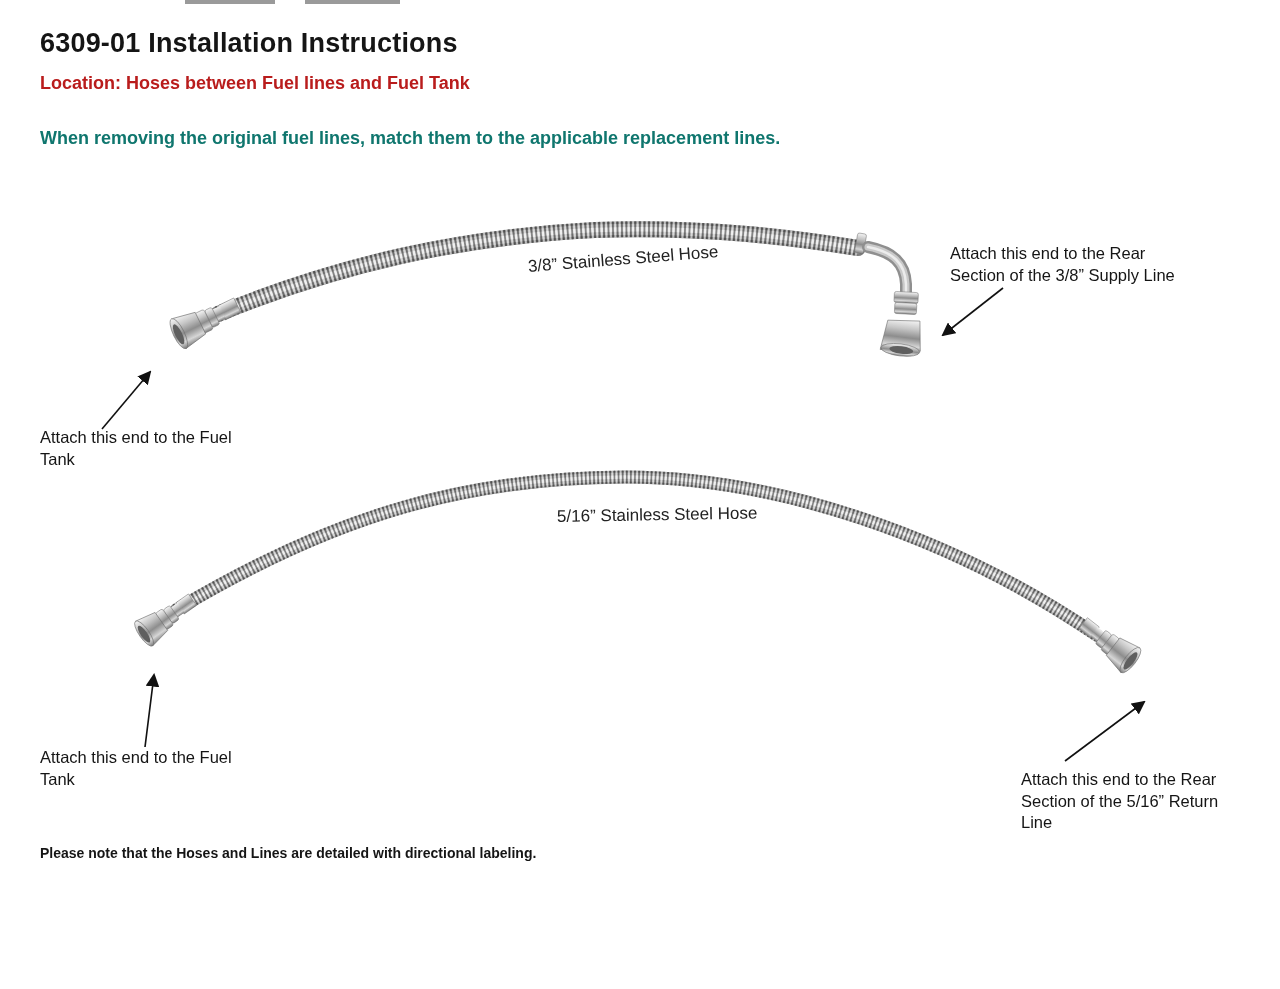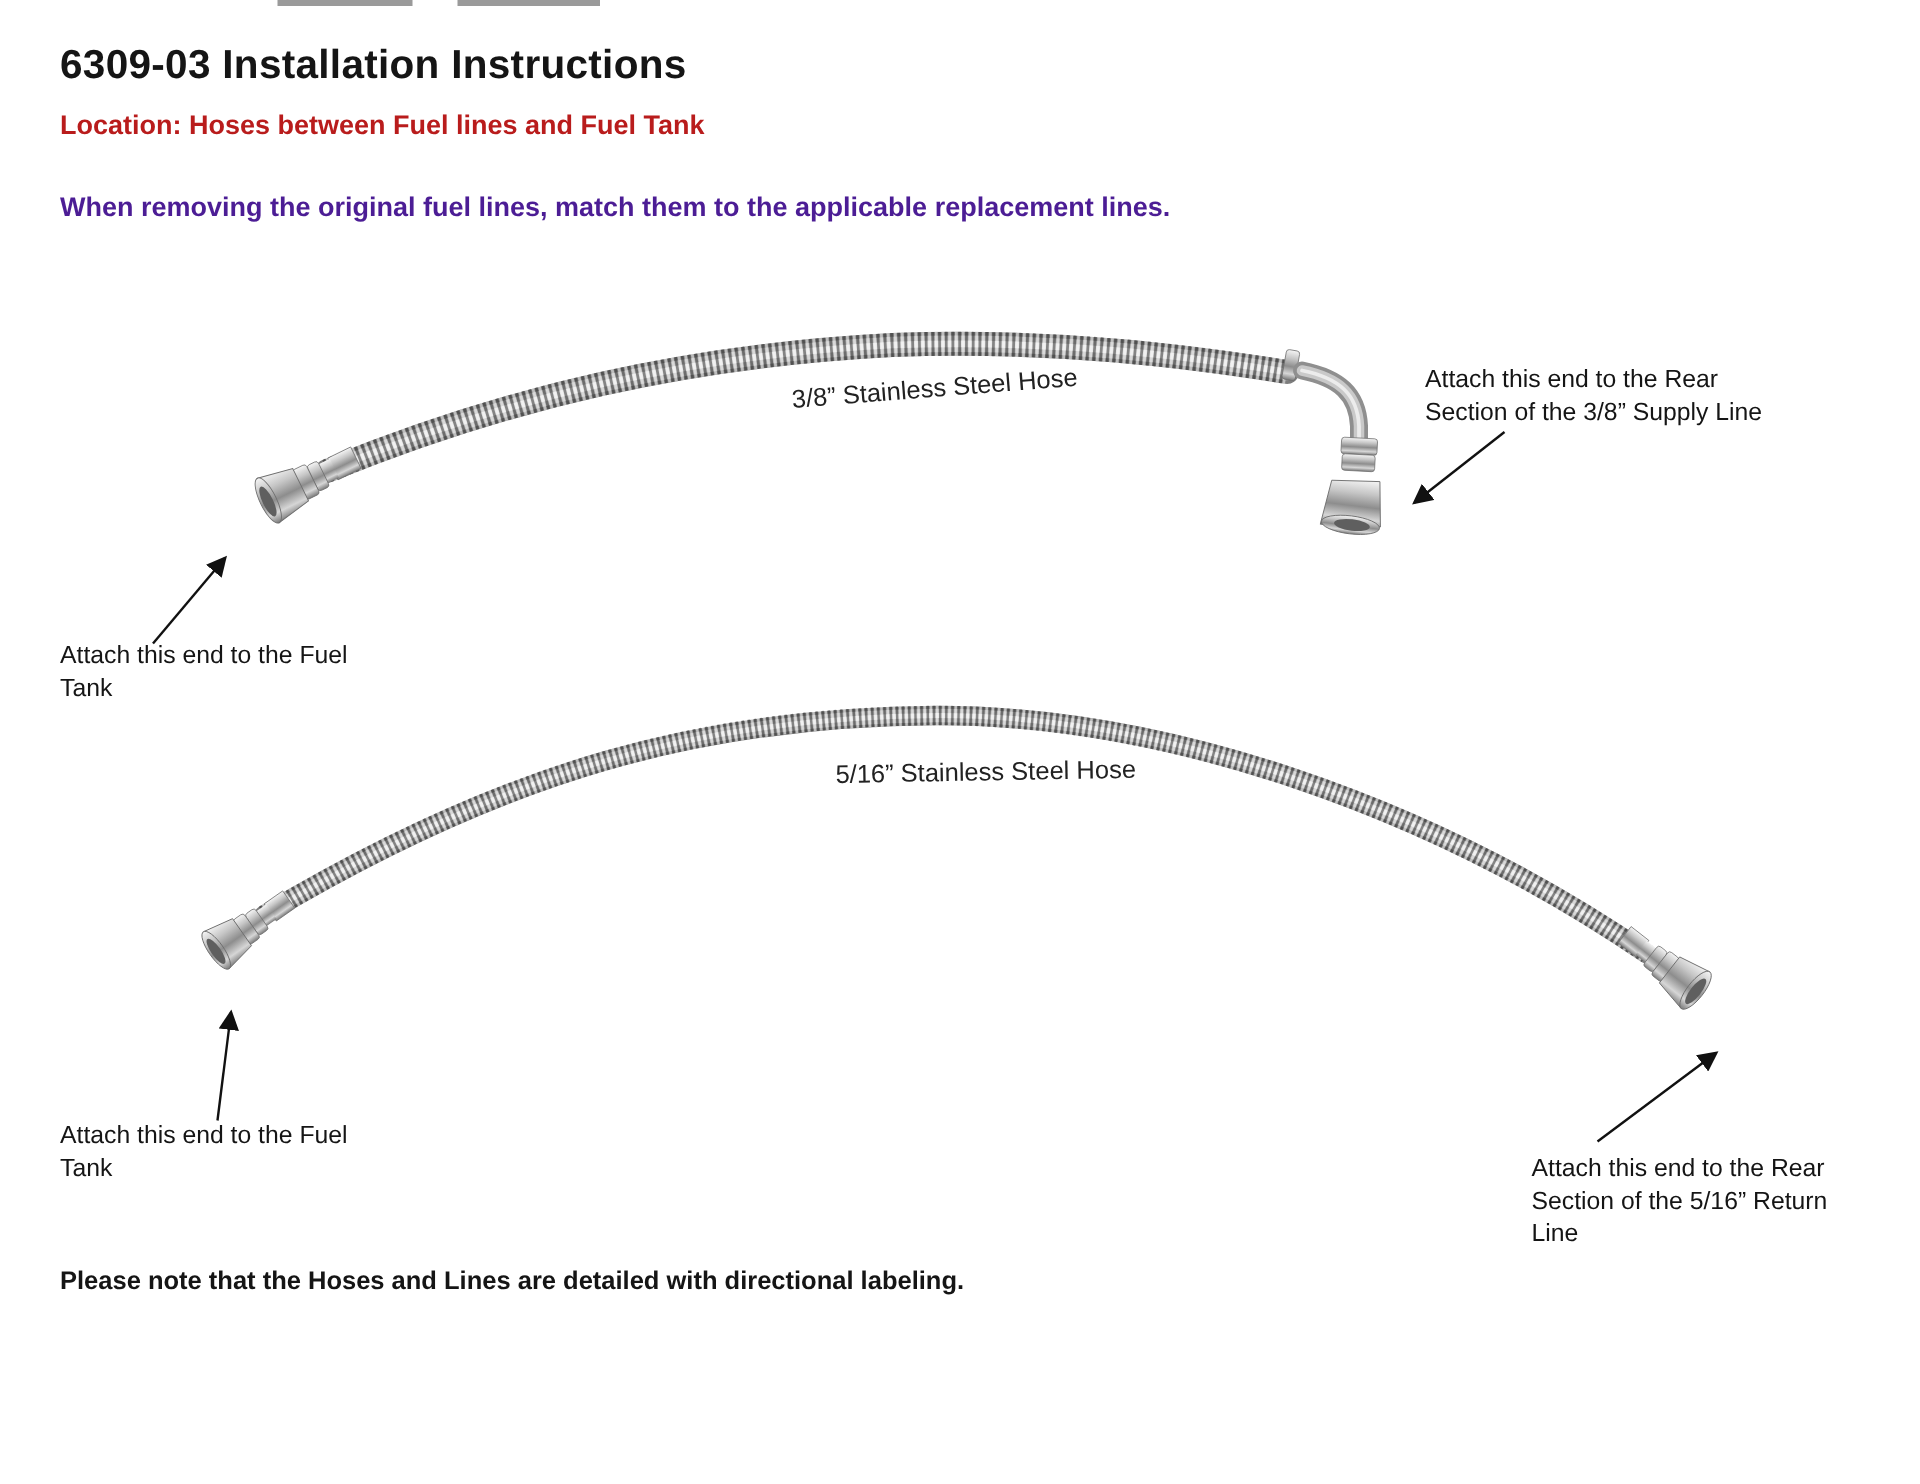--- a/index.html
+++ b/index.html
@@ -4,33 +4,33 @@
 <style>
   html,body{margin:0;padding:0;}
   body{
     width:1280px;height:989px;position:relative;background:#ffffff;
     font-family:"Liberation Sans", sans-serif;color:#1b1b1b;overflow:hidden;
   }
   .abs{position:absolute;}
   .topbar{height:4px;background:#787878;opacity:.75;top:0;}
   .title{left:40px;top:28px;font-size:27px;font-weight:bold;letter-spacing:.2px;color:#151515;}
   .subtitle{left:40px;top:73px;font-size:18px;font-weight:bold;color:#b91c1c;}
-  .intro{left:40px;top:128px;font-size:18px;font-weight:bold;color:#4c1d95;}
+  .intro{left:40px;top:128px;font-size:18px;font-weight:bold;color:#0f766e;}
   .hose-label{font-size:17px;color:#222;white-space:nowrap;transform-origin:left center;}
   .callout{font-size:16.5px;line-height:21.5px;color:#151515;}
-  .footer-note{left:40px;top:842px;font-size:17px;font-weight:bold;line-height:23.5px;color:#151515;}
+  .footer-note{left:40px;top:842px;font-size:14px;font-weight:bold;line-height:23.5px;color:#151515;}
   svg{display:block;}
 </style>
 </head>
 <body>
 
 <div class="abs topbar" style="left:185px;width:90px;"></div>
 <div class="abs topbar" style="left:305px;width:95px;"></div>
 
-<div class="abs title">6309-03 Installation Instructions</div>
+<div class="abs title">6309-01 Installation Instructions</div>
 <div class="abs subtitle">Location: Hoses between Fuel lines and Fuel Tank</div>
 <div class="abs intro">When removing the original fuel lines, match them to the applicable replacement lines.</div>
 
 <svg class="abs" style="left:0;top:0;" width="1280" height="989" viewBox="0 0 1280 989">
   <defs>
     <linearGradient id="metal" x1="0" y1="0" x2="0" y2="1">
       <stop offset="0" stop-color="#f5f5f5"></stop>
       <stop offset="0.28" stop-color="#c6c6c6"></stop>
       <stop offset="0.55" stop-color="#8d8d8d"></stop>
       <stop offset="0.8" stop-color="#d6d6d6"></stop>

